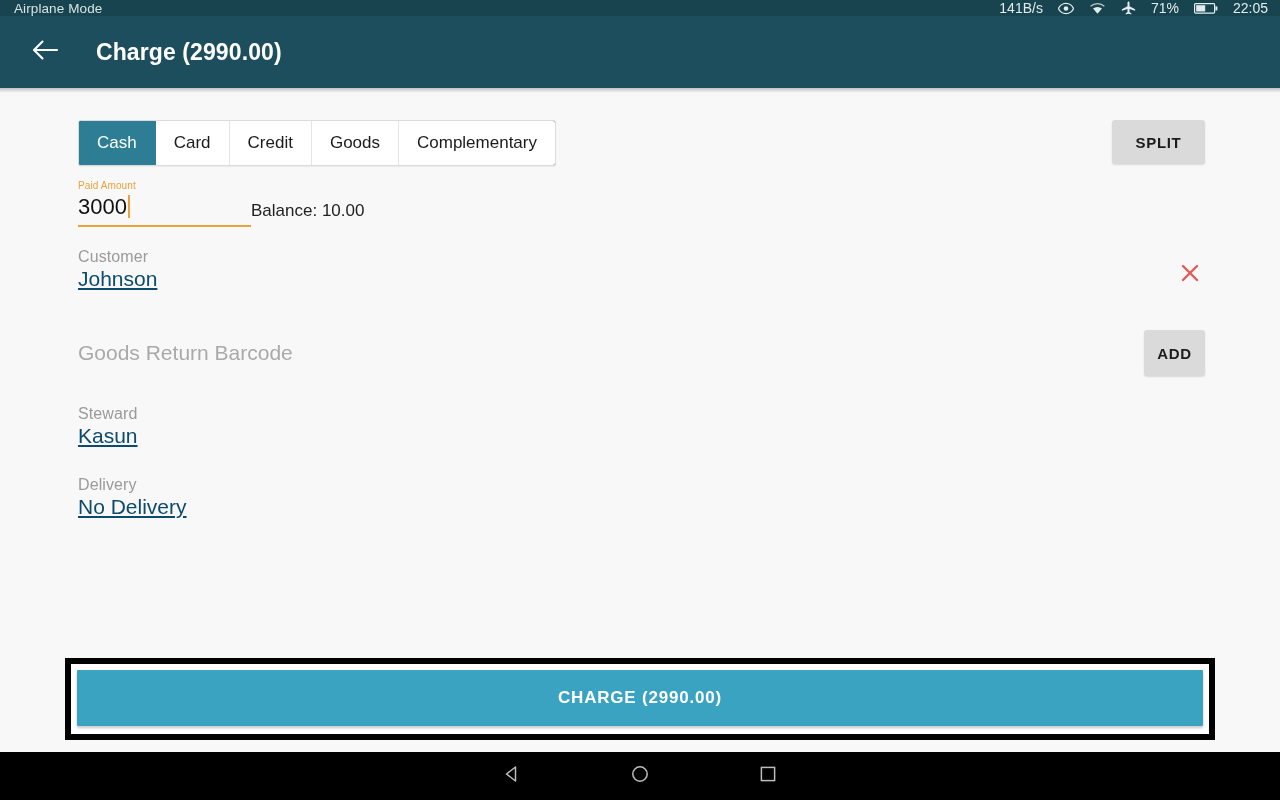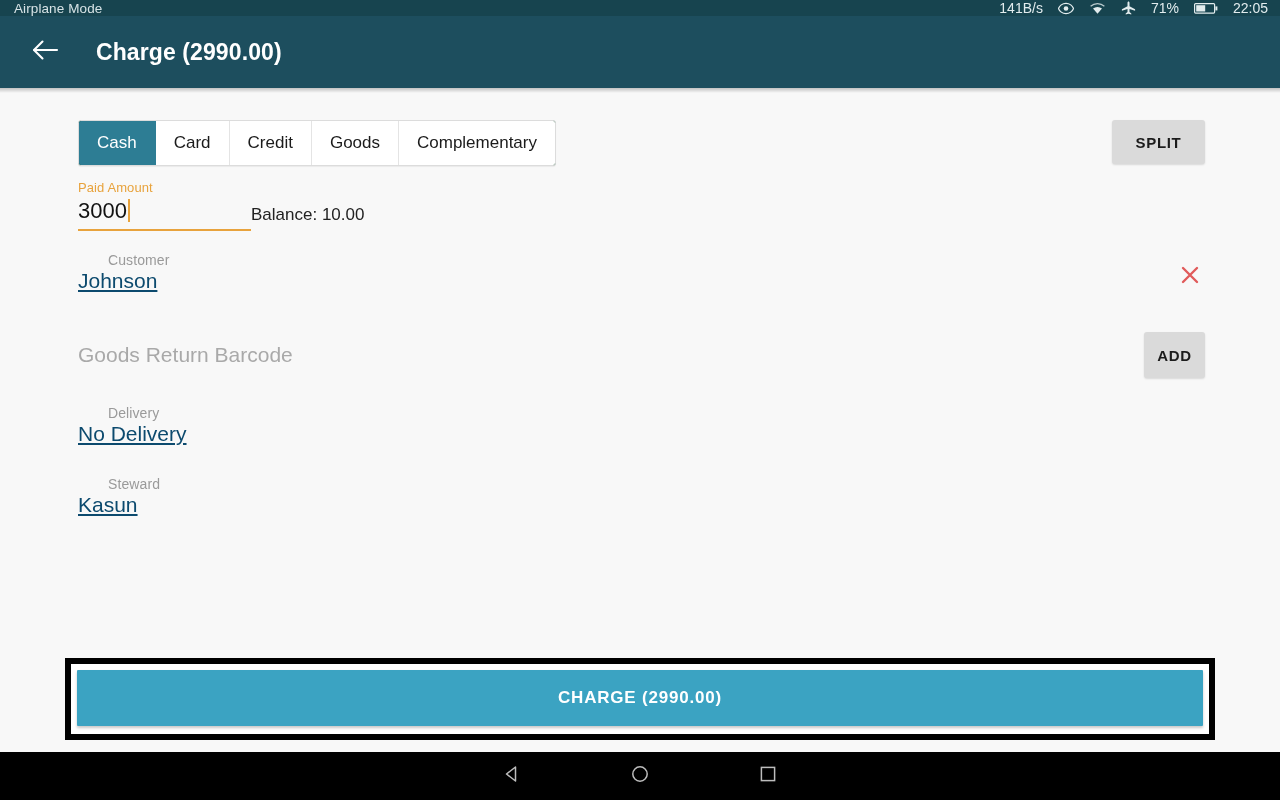--- a/index.html
+++ b/index.html
@@ -136,21 +136,21 @@
     cursor: pointer;
     box-shadow: 0 1px 2px rgba(0,0,0,.13);
   }
   .btn-split { width: 93px; height: 44px; }
   .btn-add   { width: 61px; height: 46px; font-size: 15px; }
 
   
   .field-paid { margin-top: 14px; }
   .label-accent {
     color: #e8a33d;
-    font-size: 13px;
+    font-size: 10px;
     letter-spacing: .1px;
   }
   .paid-line {
     display: flex;
     align-items: flex-end;
     margin-top: 3px;
   }
   .paid-input-wrap {
     width: 173px;
     border-bottom: 2px solid #e8a33d;
@@ -181,23 +181,22 @@
   
   .field {
     margin-top: 23px;
     display: flex;
     align-items: flex-end;
     justify-content: space-between;
   }
   .field-text {}
   .label-muted {
     color: #9a9a9a;
-    font-size: 14px;
+    font-size: 16px;
     letter-spacing: .1px;
-    margin-left: 30px;
   }
   .value-lg {
     font-size: 21px;
     color: #0c4a6e;
     line-height: 26px;
     cursor: pointer;
     text-decoration: underline;
   }
   .placeholder-lg {
     font-size: 21px;
@@ -350,31 +349,31 @@
           </svg>
         </span>
       </div>
     </div>
 
     <div class="field field-barcode">
       <div class="placeholder-lg">Goods Return Barcode</div>
       <button class="btn-flat btn-add">ADD</button>
     </div>
 
+    <div class="field field-steward">
+      <div class="field-text">
+        <div class="label-muted">Steward</div>
+        <div class="value-lg">Kasun</div>
+      </div>
+    </div>
+
     <div class="field field-delivery">
       <div class="field-text">
         <div class="label-muted">Delivery</div>
         <div class="value-lg">No Delivery</div>
-      </div>
-    </div>
-
-    <div class="field field-steward">
-      <div class="field-text">
-        <div class="label-muted">Steward</div>
-        <div class="value-lg">Kasun</div>
       </div>
     </div>
 
     <div class="charge-wrap">
       <button class="charge-btn">CHARGE (2990.00)</button>
     </div>
 
   </div>
 
   <div class="nav-bar">

